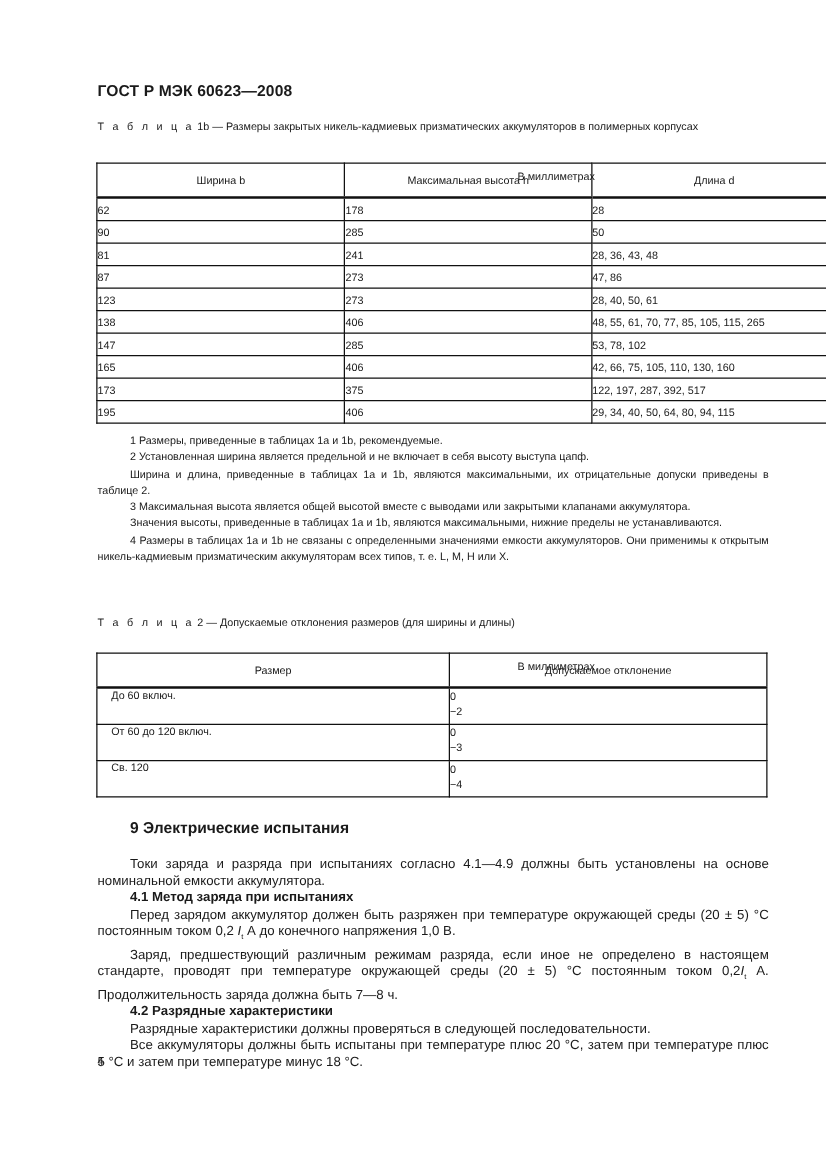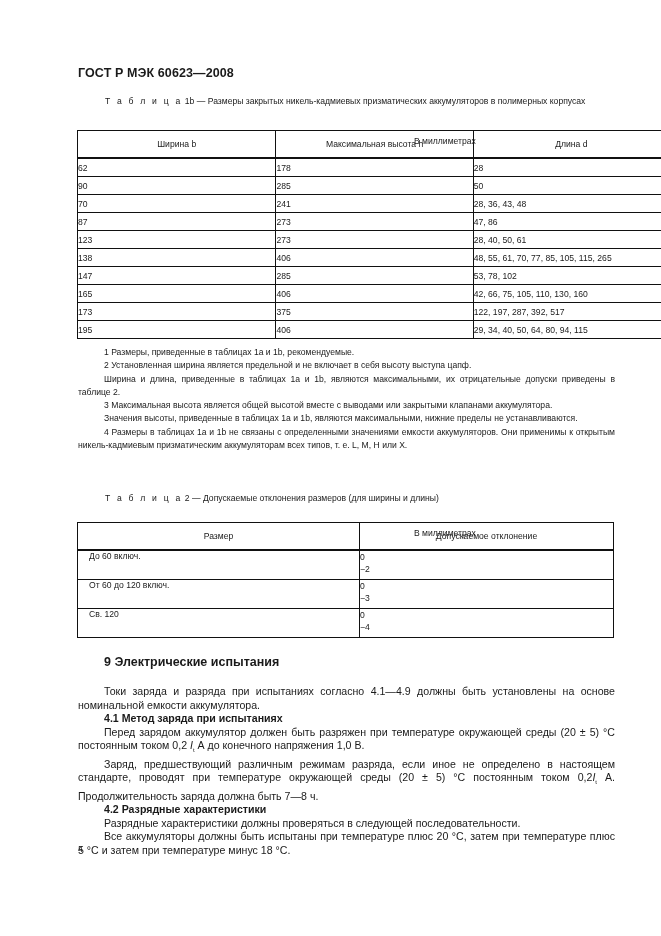--- a/index.html
+++ b/index.html
@@ -1,20 +1,20 @@
 <!DOCTYPE html>
 <html><head>
 <meta charset="utf-8">
 <style>
   html, body { margin:0; padding:0; background:#ffffff; }
   body { width:661px; height:936px; position:relative; overflow:hidden; color:#1a1a1a;
          font-family:"Liberation Sans", "DejaVu Sans", sans-serif; }
   .abs { position:absolute; }
   .doc-header { left:78px; top:66px; font-size:12.5px; font-weight:bold; letter-spacing:0.1px; }
-  .caption { font-size:8.6px; white-space:nowrap;margin-left:27px; }
+  .caption { font-size:8.6px; white-space:nowrap; }
   .spaced { letter-spacing:2.2px; }
   .units { font-size:8.6px; text-align:left;margin-top:21px; }
   table.t { position:absolute; border-collapse:collapse; font-size:8.6px; }
   table.t td, table.t th { border:1px solid #111; padding:0; font-weight:normal; }
   table.t th { text-align:center; }
   table.t thead tr th { border-bottom:2px solid #111; }
   table.t td { text-align:left; }
   .t1 { left:77px; top:130px; width:593px; }
   .t1 th { height:26px; }
   .t1 td { height:17px; }
@@ -59,21 +59,21 @@
         <td>62</td>
         <td>178</td>
         <td>28</td>
       </tr>
     <tr>
         <td>90</td>
         <td>285</td>
         <td>50</td>
       </tr>
     <tr>
-        <td>70</td>
+        <td>81</td>
         <td>241</td>
         <td>28, 36, 43, 48</td>
       </tr>
     <tr>
         <td>87</td>
         <td>273</td>
         <td>47, 86</td>
       </tr>
     <tr>
         <td>123</td>

